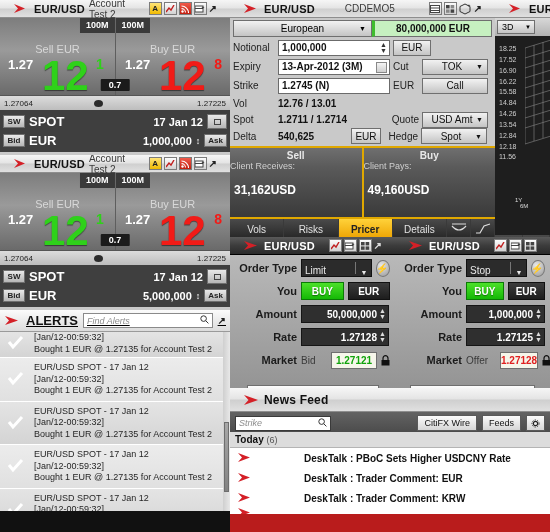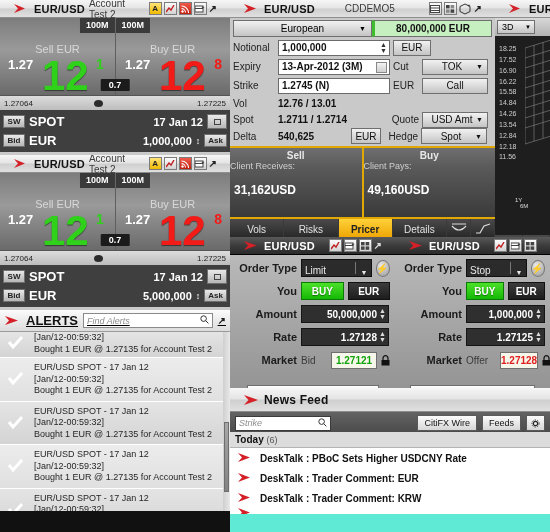--- a/index.html
+++ b/index.html
@@ -250,22 +250,22 @@
     display: flex; align-items: center; gap: 5px; padding: 0 5px; }
   .nf-search { background: #fff; border: 1px solid #3a3a3a; height: 15px; width: 96px;
     display: flex; align-items: center; padding: 0 3px; position: relative; }
   .nf-search span { font-size: 9px; color: #8d8d8d; font-style: italic; }
   .nf-btn { background: linear-gradient(to bottom,#fbfbfb,#d6d6d6); border: 1px solid #5a5a5a;
     font-size: 9px; color: #111; height: 16px; display: flex; align-items: center; padding: 0 6px; }
   .nf-today { background: #dcdcdc; border-bottom: 1px solid #b4b4b4; font-size: 10px;
     font-weight: bold; color: #111; padding: 2px 5px; }
   .nf-today em { font-style: normal; font-weight: normal; color: #555; font-size: 9px; }
   .nf-item { display: flex; align-items: center; gap: 7px; padding: 4px 5px 4px 8px; background: #fff; }
-  .nf-item .t { font-size: 10px; font-weight: bold; color: #111; }
-  .nf-body { background: #5eead4; position: absolute; left: 0; right: 0; top: 44px; bottom: 0; overflow: hidden; }
+  .nf-item .t { font-size: 10px; font-weight: bold; color: #111; margin-left: 44px; }
+  .nf-body { background: #b91c1c; position: absolute; left: 0; right: 0; top: 44px; bottom: 0; overflow: hidden; }
 </style>
 </head>
 <body>
 
 <div class="app">
 
   <div class="panel" style="left:0;top:0;width:230px;height:155px;">
     <div class="pnl-head">
       <span class="chev">
         <svg width="17" height="11" viewBox="0 0 17 11">

